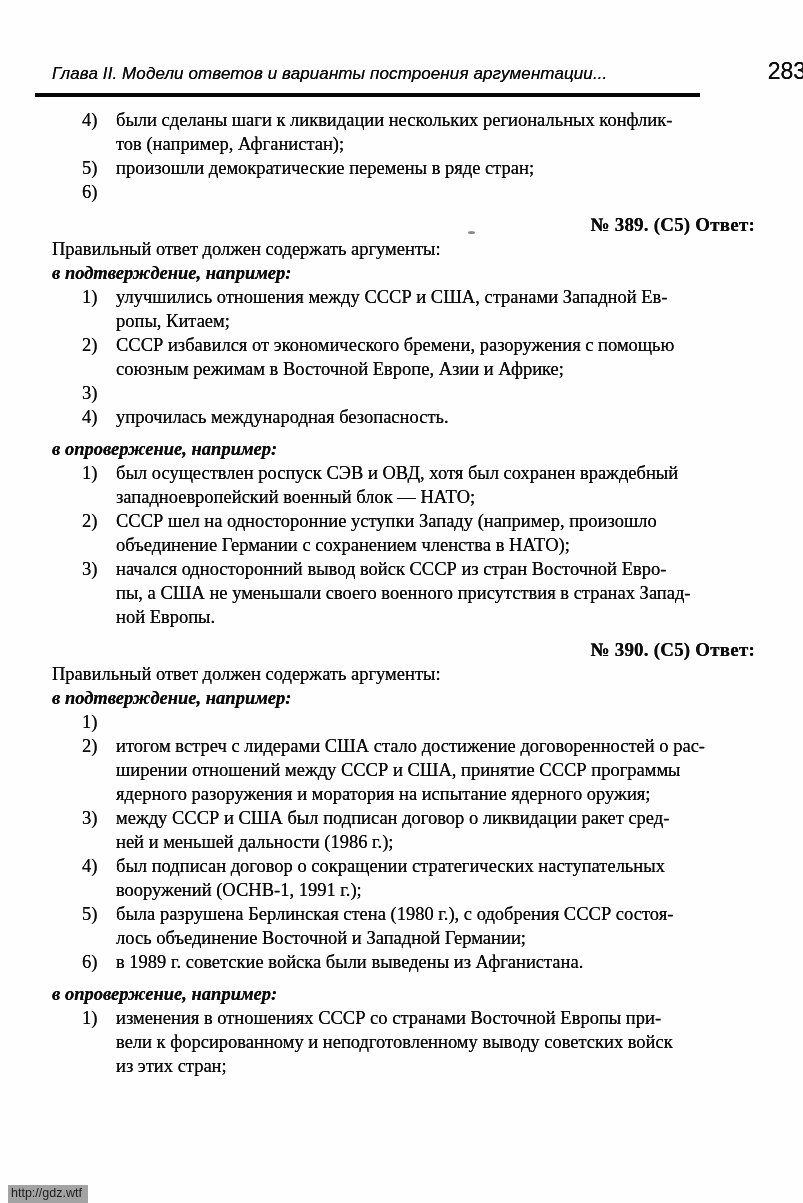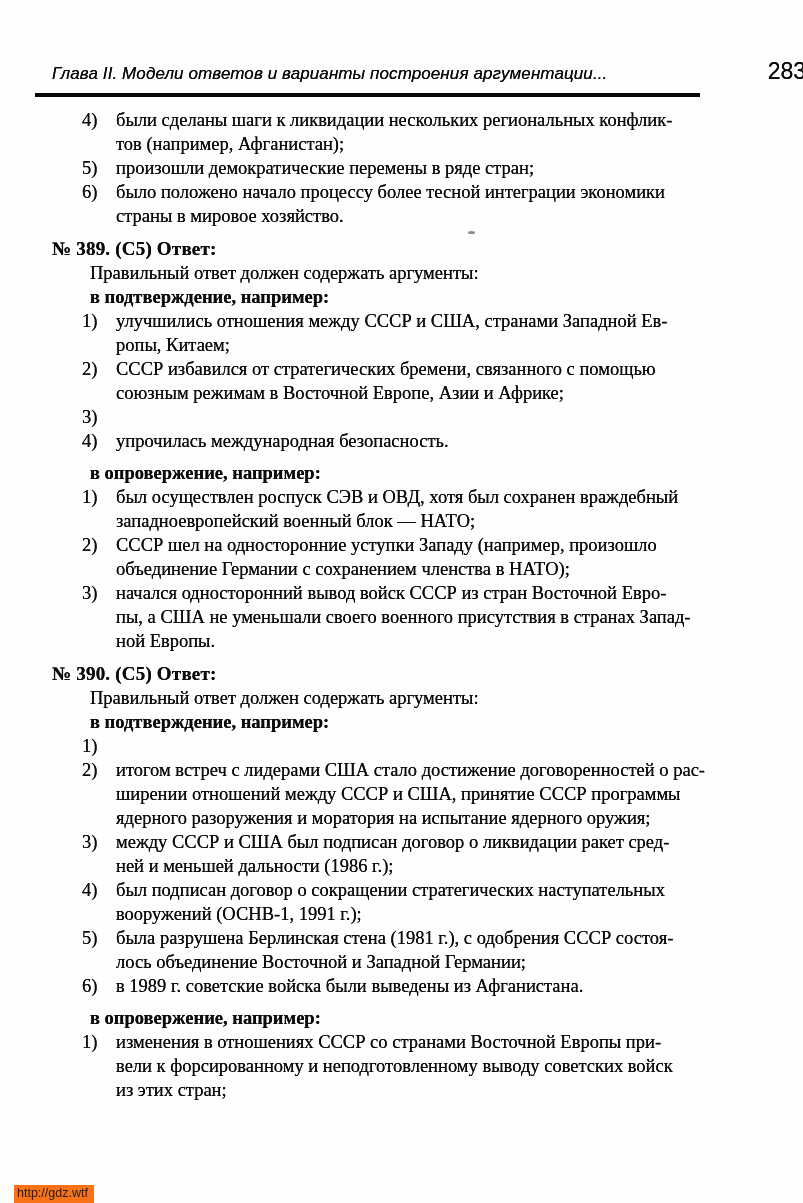--- a/index.html
+++ b/index.html
@@ -30,31 +30,32 @@
     position:absolute;left:52px;top:108px;width:703px;
     font-size:18.5px;line-height:24px;
     text-shadow:0 0 0.35px currentColor;
   }
   .li{display:flex;margin-left:30px;}
   .li .num{flex:0 0 34px;}
   .txt{white-space:pre-line;}
   .task-heading{
     font-weight:bold;font-size:19px;margin-left:0;margin-top:9px;
     letter-spacing:0.2px;
+    text-align:right;
   }
-  .lead{margin-left:38px;}
-  .sublabel{margin-left:38px;font-weight:bold;}
+  .lead{}
+  .sublabel{font-weight:bold;font-style:italic;}
   .sublabel.gap{margin-top:8px;}
   .scan-artifact{
     position:absolute;left:468px;top:231px;width:7px;height:3px;
     background:#8a8a8a;border-radius:50%;
   }
   .status-link{
-    position:absolute;left:14px;bottom:0;
-    background:#f97316;color:#1d1d1d;
+    position:absolute;left:8px;bottom:0;
+    background:#a3a3a3;color:#1d1d1d;
     font-family:"Liberation Sans",sans-serif;font-size:12.5px;line-height:15px;
     padding:1px 6px 2px 3px;
   }
 </style>
 </head>
 <body>
 
 <div class="page">
 
   <div class="page-header">
@@ -69,36 +70,34 @@
       <span class="num">4)</span>
       <span class="txt">были сделаны шаги к ликвидации нескольких региональных конфлик-
 тов (например, Афганистан);</span>
     </div>
     <div class="li">
       <span class="num">5)</span>
       <span class="txt">произошли демократические перемены в ряде стран;</span>
     </div>
     <div class="li">
       <span class="num">6)</span>
-      <span class="txt">было положено начало процессу более тесной интеграции экономики
-страны в мировое хозяйство.</span>
     </div>
 
     <div class="task-heading">№ 389. (С5) Ответ:</div>
     <div class="lead">Правильный ответ должен содержать аргументы:</div>
     <div class="sublabel">в подтверждение, например:</div>
 
     <div class="li">
       <span class="num">1)</span>
       <span class="txt">улучшились отношения между СССР и США, странами Западной Ев-
 ропы, Китаем;</span>
     </div>
     <div class="li">
       <span class="num">2)</span>
-      <span class="txt">СССР избавился от стратегических бремени, связанного с помощью
+      <span class="txt">СССР избавился от экономического бремени, разоружения с помощью
 союзным режимам в Восточной Европе, Азии и Африке;</span>
     </div>
     <div class="li">
       <span class="num">3)</span>
     </div>
     <div class="li">
       <span class="num">4)</span>
       <span class="txt">упрочилась международная безопасность.</span>
     </div>
 
@@ -139,21 +138,21 @@
       <span class="txt">между СССР и США был подписан договор о ликвидации ракет сред-
 ней и меньшей дальности (1986 г.);</span>
     </div>
     <div class="li">
       <span class="num">4)</span>
       <span class="txt">был подписан договор о сокращении стратегических наступательных
 вооружений (ОСНВ-1, 1991 г.);</span>
     </div>
     <div class="li">
       <span class="num">5)</span>
-      <span class="txt">была разрушена Берлинская стена (1981 г.), с одобрения СССР состоя-
+      <span class="txt">была разрушена Берлинская стена (1980 г.), с одобрения СССР состоя-
 лось объединение Восточной и Западной Германии;</span>
     </div>
     <div class="li">
       <span class="num">6)</span>
       <span class="txt">в 1989 г. советские войска были выведены из Афганистана.</span>
     </div>
 
     <div class="sublabel gap">в опровержение, например:</div>
 
     <div class="li">

